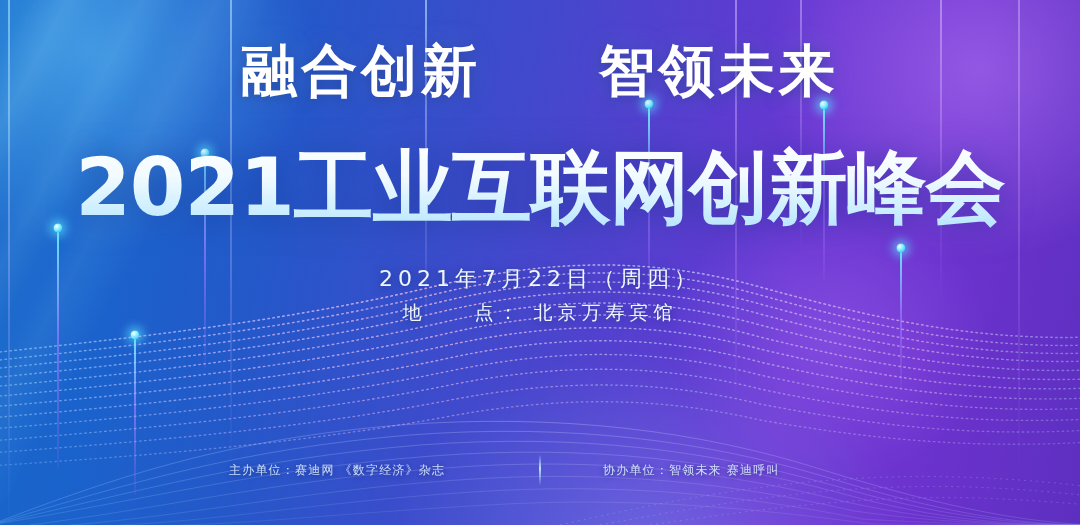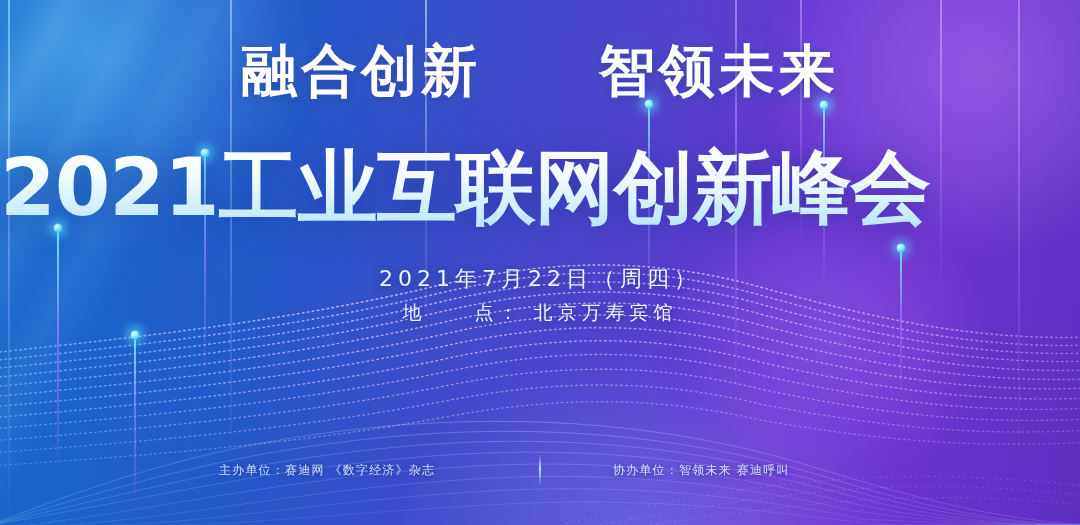--- a/index.html
+++ b/index.html
@@ -84,20 +84,21 @@
     text-align:center;
     font-size:56px; font-weight:700; letter-spacing:4px;
     color:#ffffff;
     font-family:"DejaVu Sans","Liberation Sans",sans-serif;
     text-shadow:0 2px 14px rgba(20,40,120,.55), 0 0 26px rgba(140,200,255,.25);
     white-space:pre;
   }
 
   .maintitle {
     position:absolute; top:135px; left:0; width:100%;
+    text-align:center;
     font-size:80px; font-weight:700; letter-spacing:-1px;
     font-family:"DejaVu Sans","Liberation Sans",sans-serif;
     background:linear-gradient(180deg,#ffffff 0%,#f2fbff 38%,#c9edff 72%,#a8dcf8 100%);
     -webkit-background-clip:text; background-clip:text;
     -webkit-text-fill-color:transparent; color:transparent;
     filter:drop-shadow(0 3px 16px rgba(20,50,140,.55));
     white-space:pre;
   }
 
   .meta {
@@ -106,21 +107,21 @@
     font-family:"DejaVu Sans","Liberation Sans",sans-serif;
     text-shadow:0 1px 8px rgba(15,40,110,.7);
     white-space:pre;
   }
   .meta-date { top:264px; font-size:22px; letter-spacing:5px; }
   .meta-place { top:300px; font-size:19px; letter-spacing:5px; }
 
   .footer {
     position:absolute; left:0; bottom:40px; width:100%;
     display:flex; align-items:center; justify-content:center;
-    gap:16px;
+    gap:6px;
     font-family:"DejaVu Sans","Liberation Sans",sans-serif;
     font-size:12px; letter-spacing:1.2px;
     color:#dbeaff;
     text-shadow:0 1px 6px rgba(10,35,100,.75);
     white-space:pre;
   }
   .footer .credit { opacity:.92; }
   .footer .credit.left  { width:300px; text-align:left; }
   .footer .credit.right { width:300px; text-align:left; padding-left:52px; }
   .footer .divider {

